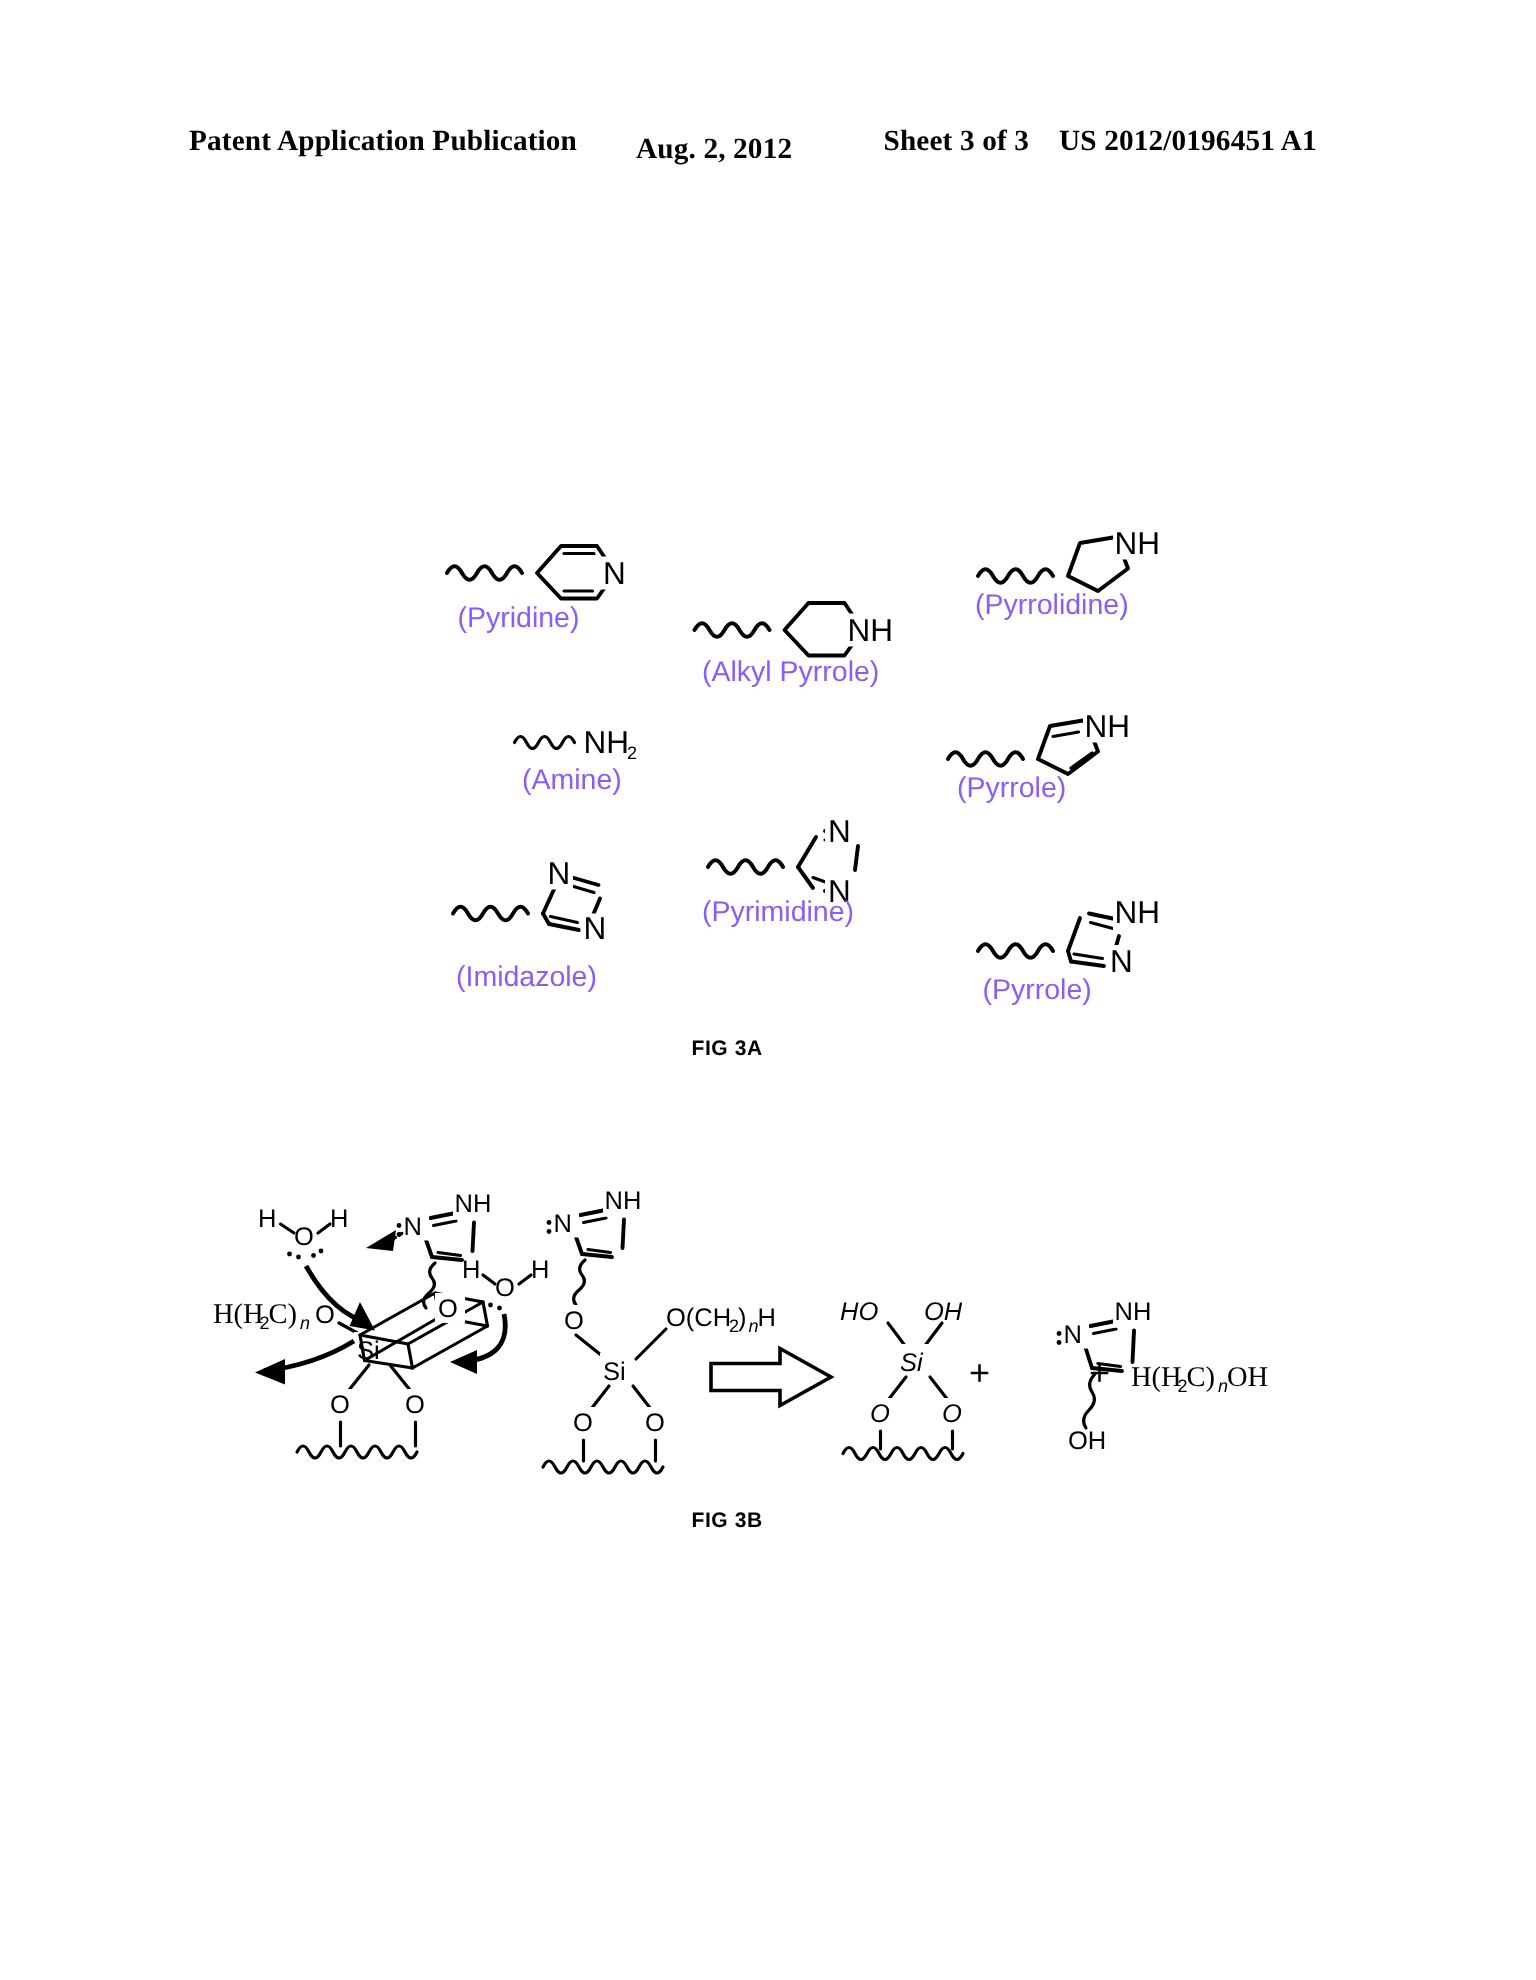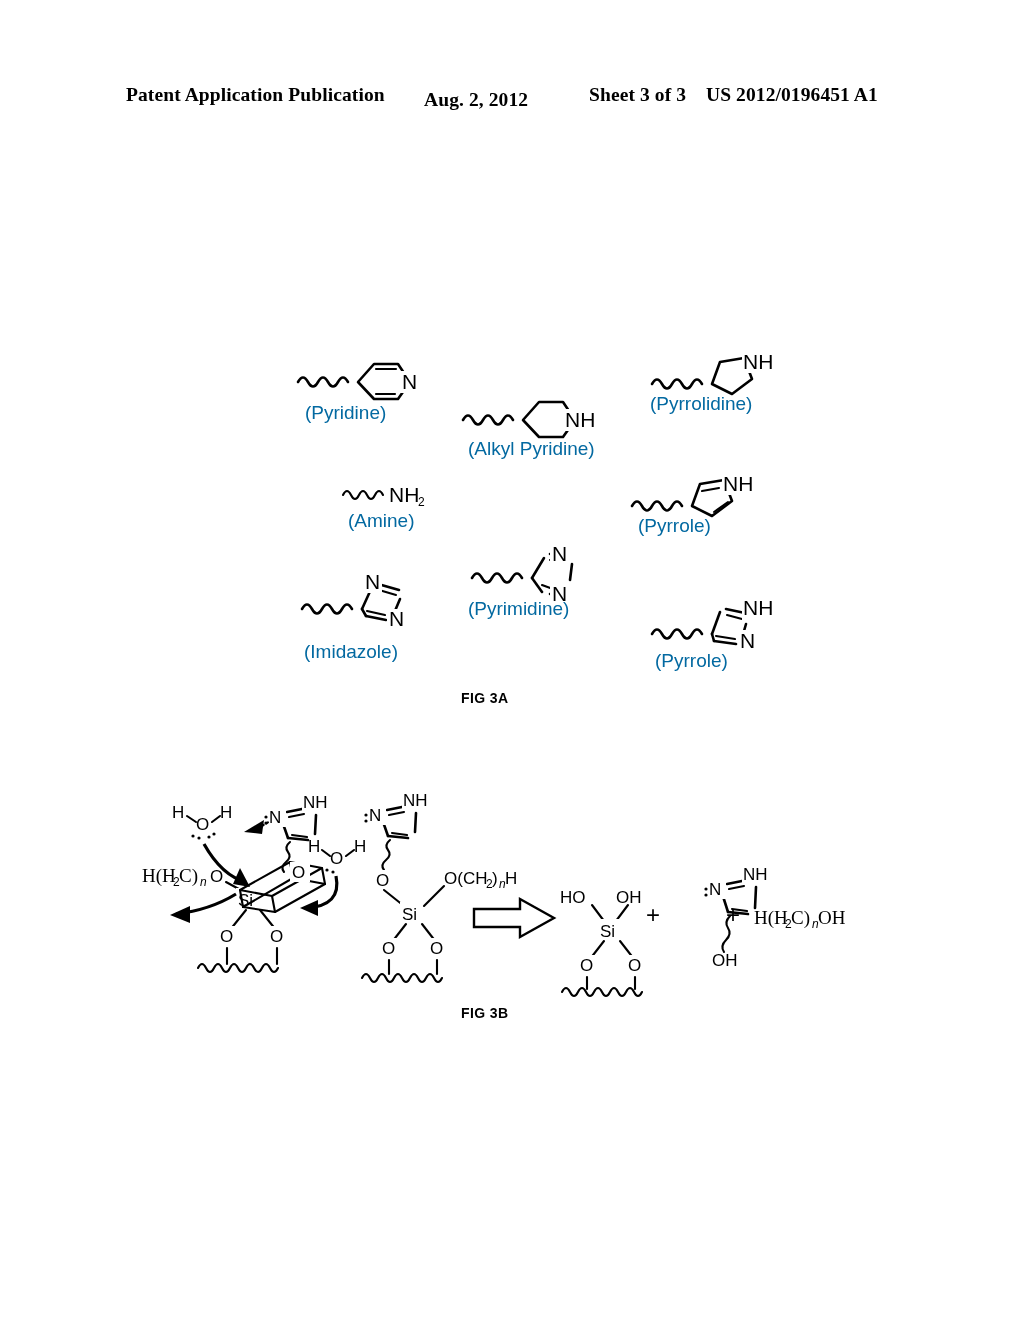--- a/index.html
+++ b/index.html
@@ -76,21 +76,21 @@
   .struct svg {
     display: block;
     overflow: visible;
   }
 
   .caption {
     position: absolute;
     font-family: "Liberation Sans", sans-serif;
     font-size: 19px;
     white-space: nowrap;
-    color: #0369a1;
+    color: #8b5cf6;
   }
 
   .fig-label {
     position: absolute;
     font-family: "Liberation Sans", sans-serif;
     font-weight: bold;
     font-size: 14px;
     letter-spacing: 0.4px;
     white-space: nowrap;
   }
@@ -158,21 +158,21 @@
   <div class="caption" style="left:305px; top:72px;">(Pyridine)</div>
 
   <div class="struct" style="left:461px; top:60px;">
     <svg width="125" height="62" viewBox="0 0 125 62">
       <path class="squig" d="M2,30 q5,-9 10,0 t10,0 t10,0 t10,0 t10,0"></path>
       <path class="bond" d="M62,30 L78,12 L102,12 L114,30 L102,47 L78,47 Z"></path>
       <rect x="104" y="19" width="26" height="22" fill="#fff"></rect>
       <text class="atom" x="104" y="37">NH</text>
     </svg>
   </div>
-  <div class="caption" style="left:468px; top:108px;">(Alkyl Pyridine)</div>
+  <div class="caption" style="left:468px; top:108px;">(Alkyl Pyrrole)</div>
 
   <div class="struct" style="left:650px; top:18px;">
     <svg width="120" height="58" viewBox="0 0 120 58">
       <path class="squig" d="M2,36 q5,-9 10,0 t10,0 t10,0 t10,0 t10,0"></path>
       <path class="bond" d="M62,36 L70,14 L94,10 L102,31 L82,46 Z"></path>
       <rect x="92" y="3" width="30" height="22" fill="#fff"></rect>
       <text class="atom" x="93" y="21">NH</text>
     </svg>
   </div>
   <div class="caption" style="left:650px; top:63px;">(Pyrrolidine)</div>
@@ -384,21 +384,21 @@
       <path class="squig-fine" d="M22,188 q4,-8 8,0 t8,0 t8,0 t8,0 t8,0 t8,0 t8,0 t8,0 t8,0 t8,0"></path>
     </svg>
   </div>
 
   <div class="struct" style="left:472px; top:105px;">
     <svg width="86" height="46" viewBox="0 0 86 46">
       <polygon class="hollow-arrow" points="2,14 48,14 48,4 82,23 48,42 48,32 2,32"></polygon>
     </svg>
   </div>
 
-  <div class="struct" style="left:558px; top:83px;">
+  <div class="struct" style="left:558px; top:60px;font-style:italic;">
     <svg width="130" height="120" viewBox="0 0 130 120">
       <text class="atom-sm" x="2" y="30">HO</text>
       <text class="atom-sm" x="58" y="30">OH</text>
       <path class="bond-thin" d="M34,32 L46,48"></path>
       <path class="bond-thin" d="M70,32 L58,48"></path>
       <rect x="40" y="46" width="28" height="22" fill="#fff"></rect>
       <text class="atom-sm" x="42" y="64">Si</text>
       <path class="bond-thin" d="M46,68 L32,86"></path>
       <path class="bond-thin" d="M62,68 L76,86"></path>
       <rect x="20" y="82" width="20" height="20" fill="#fff"></rect>

